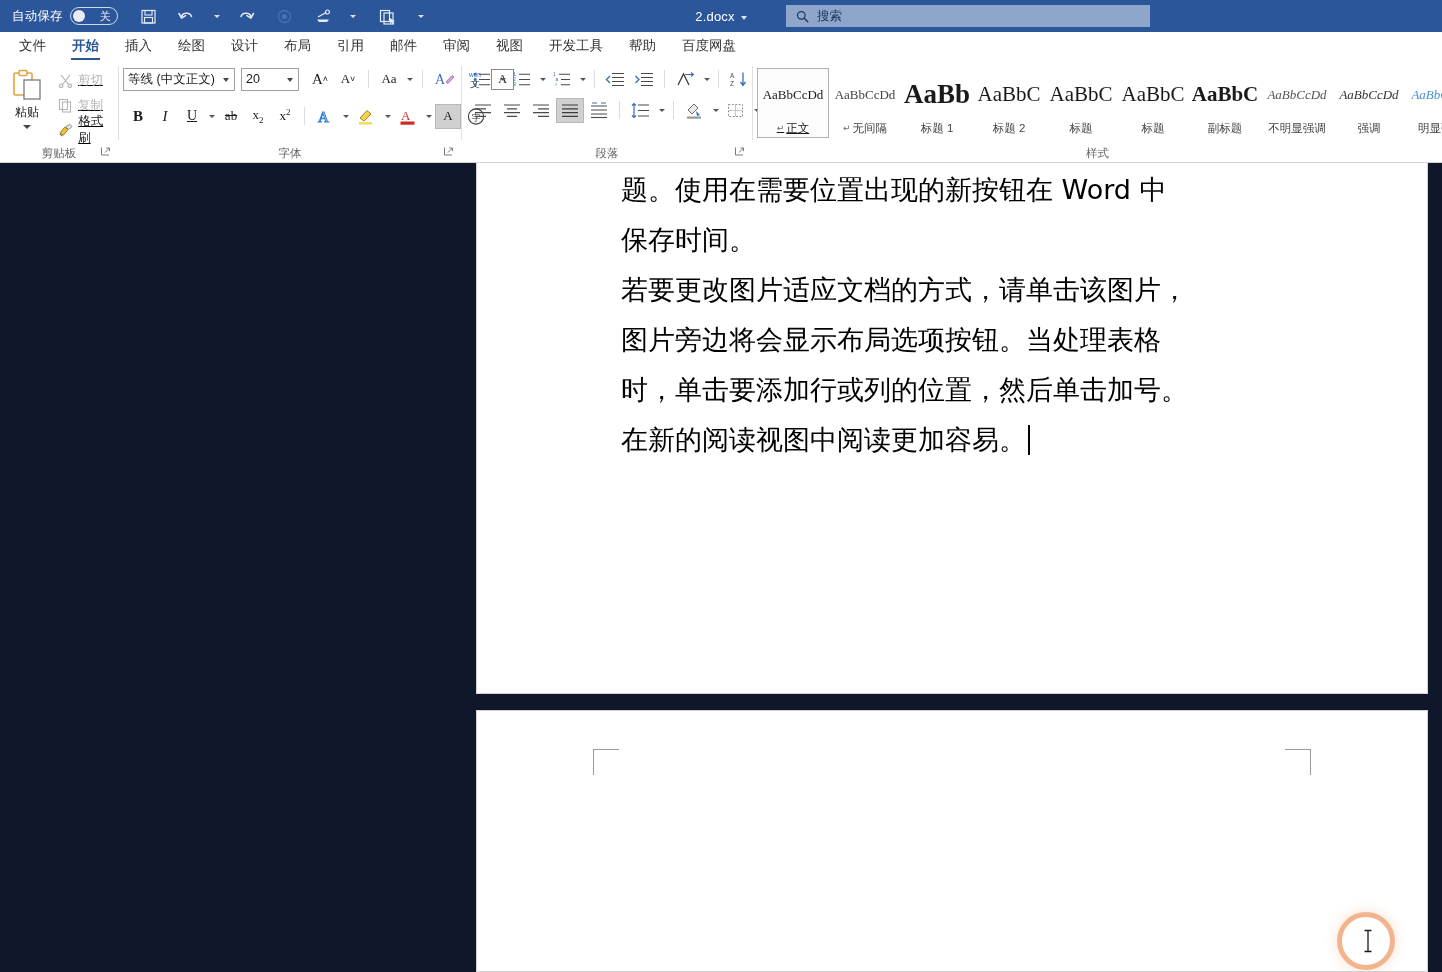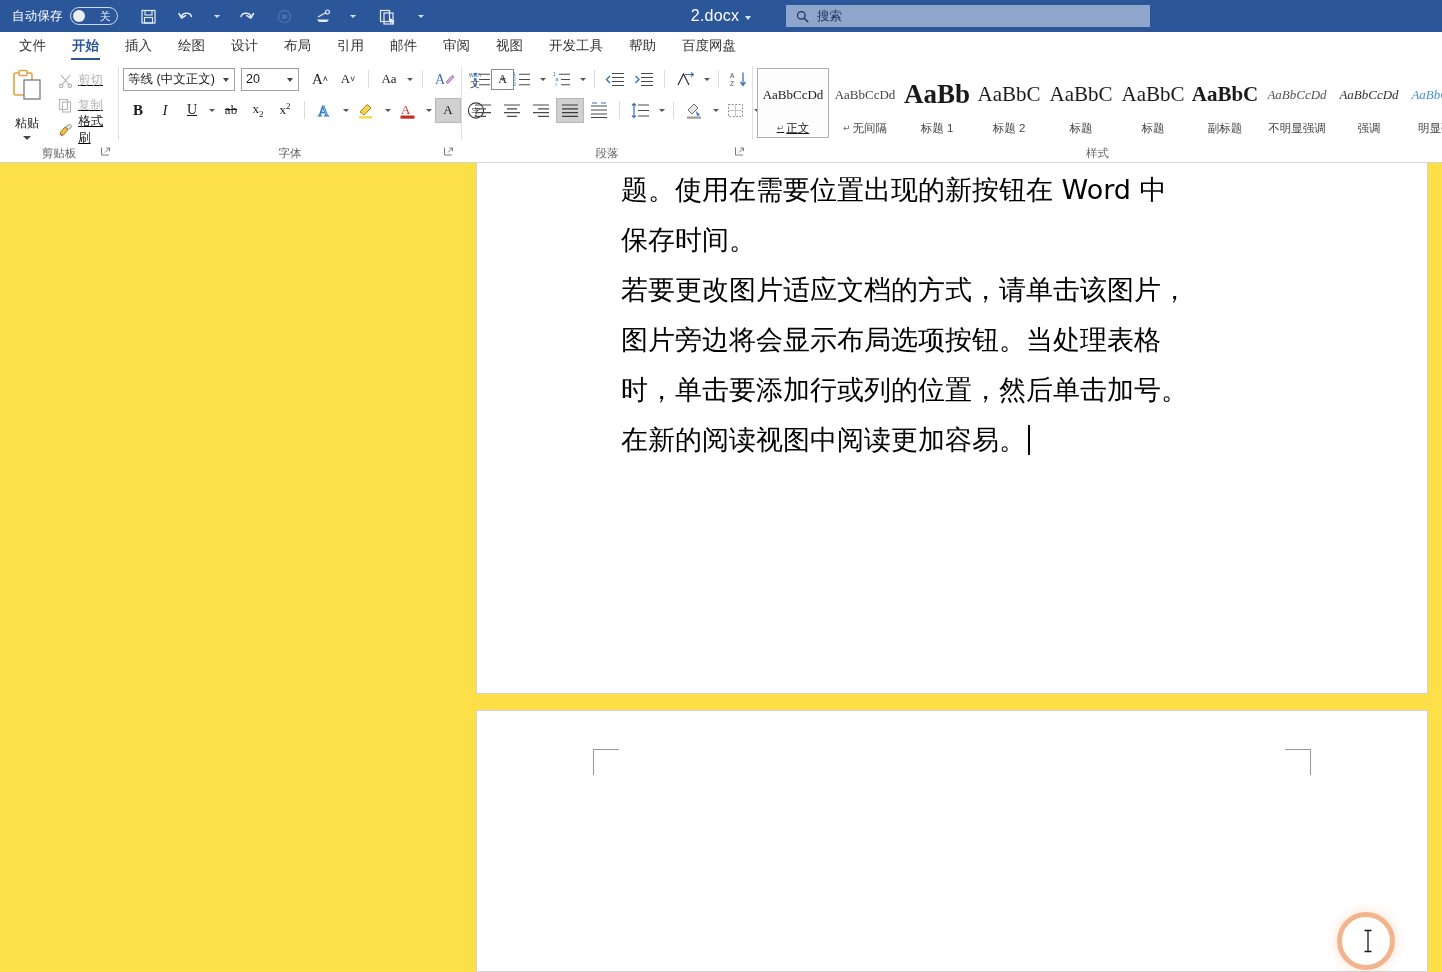--- a/index.html
+++ b/index.html
@@ -42,21 +42,21 @@
   .qbtn svg { display: block; }
   .qcaret { width: 14px; height: 26px; display: flex; align-items: center; justify-content: center; }
   .qcaret::after {
     content: ""; width: 0; height: 0;
     border-left: 3.2px solid transparent; border-right: 3.2px solid transparent;
     border-top: 3.6px solid #dbe4f3;
   }
   .doctitle {
     position: absolute; left: 0; right: 0; margin: 0 auto;
     width: 200px; text-align: center;
-    color: #ffffff; font-size: 16px; letter-spacing: .2px;
+    color: #ffffff; font-size: 13px; letter-spacing: .2px;
     display: flex; align-items: center; justify-content: center; gap: 6px;
   }
   .doctitle .tri {
     width: 0; height: 0; border-left: 3.4px solid transparent;
     border-right: 3.4px solid transparent; border-top: 4px solid #dbe4f3;
     margin-top: 3px;
   }
   .searchbox {
     position: absolute; left: 786px; top: 5px; width: 364px; height: 22px;
     background: #8ea6ca; display: flex; align-items: center; gap: 8px;
@@ -97,21 +97,21 @@
   .launcher {
     position: absolute; right: 6px; top: 3px; width: 12px; height: 12px;
   }
 
   
   .grp-clip { width: 118px; }
   .paste {
     width: 56px; display: flex; flex-direction: column; align-items: center;
     padding-top: 2px; cursor: default;
   }
-  .paste .plabel { font-size: 12px; color: #1a1a1a; margin-top: 13px; }
+  .paste .plabel { font-size: 12px; color: #1a1a1a; margin-top: 2px; }
   .paste .pcaret {
     width: 0; height: 0; border-left: 4px solid transparent;
     border-right: 4px solid transparent; border-top: 4.5px solid #444;
     margin-top: 4px;
   }
   .clipcol { display: flex; flex-direction: column; gap: 3px; padding-top: 3px; text-decoration: underline; }
   .clipitem {
     display: flex; align-items: center; gap: 5px; height: 22px;
     padding: 0 4px; font-size: 12.5px; cursor: default;
   }
@@ -174,21 +174,21 @@
   .style-name {
     font-size: 11.5px; color: #444; height: 18px; display: flex;
     align-items: center; justify-content: center; gap: 2px; white-space: nowrap;
   }
   .style-tile.active .style-name { color: #1a1a1a; text-decoration: underline; }
   .pilcrow { font-size: 9px; color: #6a6a6a; }
 
   
   .docarea {
     position: absolute; top: 163px; left: 0; width: 1442px; height: 809px;
-    background: #fde047; overflow: hidden;
+    background: #0f172a; overflow: hidden;
   }
   .page {
     position: absolute; left: 476px; width: 952px; background: #ffffff;
     border: 1px solid #d2d2d2; border-top: none;
   }
   .page1 { top: 0px; height: 531px; }
   .page2 { top: 547px; height: 262px; border-top: 1px solid #d2d2d2; }
   .doctext {
     position: absolute; left: 144px; top: 2px; width: 690px;
     font-family: "DejaVu Sans", sans-serif;
@@ -382,21 +382,21 @@
           <svg width="11" height="11" viewBox="0 0 11 11">
               <path d="M1.5 1.5 L1.5 9 L9 9" fill="none" stroke="#7a7a7a" stroke-width="1"></path>
               <path d="M9.5 2 L5 6.5 M9.5 2 L6.3 2 M9.5 2 L9.5 5.2" stroke="#7a7a7a" stroke-width="1"></path>
             </svg>
         </span>
       </div>
     </div>
     <div class="group-sep"></div>
 
     <div class="group grp-font">
-      <div class="group-body" style="flex-direction:column;">
+      <div class="group-body" style="flex-direction:column;gap:6px;">
         <div class="font-row">
           <div class="combo fontname">
             <span>等线 (中文正文)</span>
             <span class="ccaret"></span>
           </div>
           <div class="combo fontsize">
             <span>20</span>
             <span class="ccaret"></span>
           </div>
           <div class="rbtn" style="margin-left:6px;">

